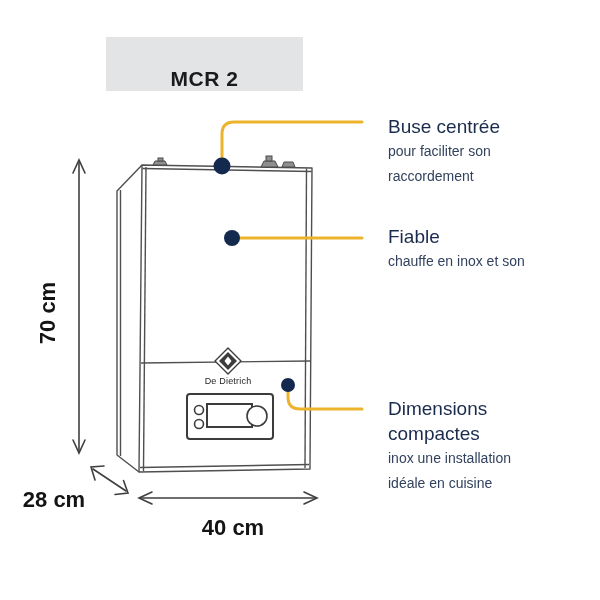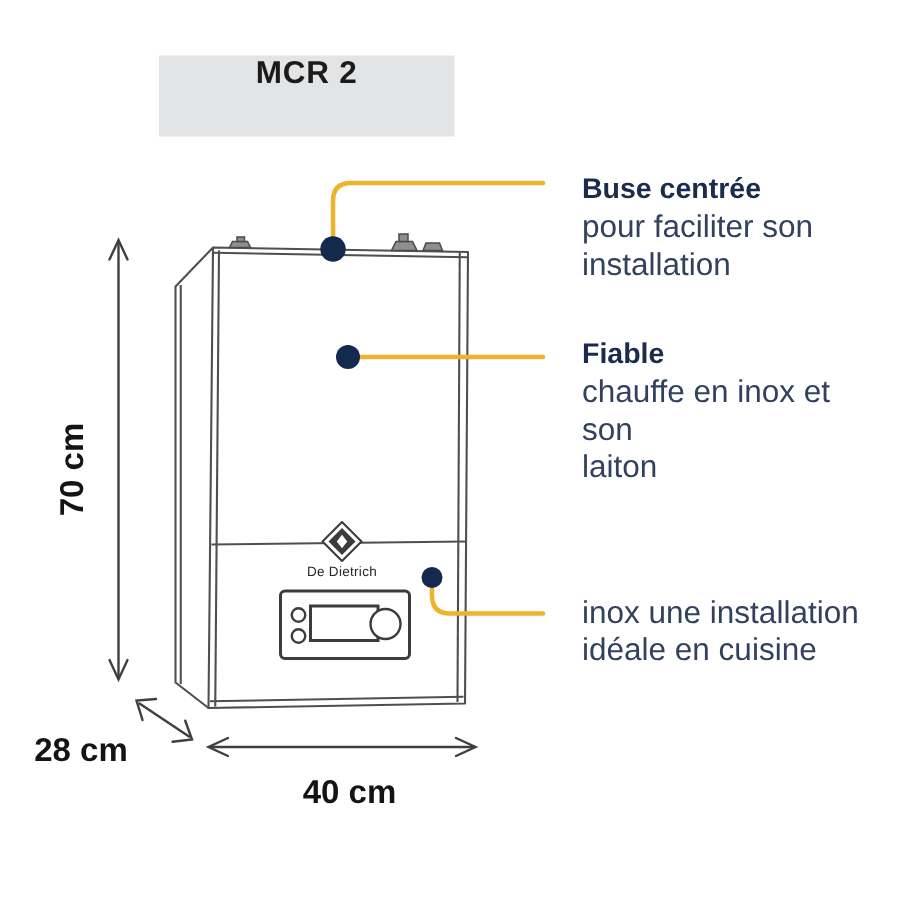--- a/index.html
+++ b/index.html
@@ -3,31 +3,31 @@
 <meta charset="utf-8">
 <style>
   html,body{margin:0;padding:0;background:#fff;}
   #stage{
     position:relative;width:600px;height:600px;background:#ffffff;overflow:hidden;
     font-family:"Liberation Sans", sans-serif;
   }
   .abs{position:absolute;}
   #badge{
     left:106px;top:37px;width:197px;height:54px;background:#e3e4e6;
-    display:flex;align-items:flex-start;justify-content:center;
+    display:flex;align-items:flex-end;justify-content:center;
     font-size:21px;font-weight:bold;color:#1b1b1b;letter-spacing:.5px;
   }
   #diagram-svg{left:0;top:0;width:600px;height:600px;}
   .callout{width:196px;}
   .callout h3{
-    margin:0;font-size:19px;line-height:25px;font-weight:bold;color:#1a2b4c;
+    margin:0;font-size:19px;line-height:25px;font-weight:normal;color:#1a2b4c;
   }
   .callout p{margin:0;}
   .callout .bline{
-    font-size:21px;line-height:25px;font-weight:normal;color:#32425e;
+    font-size:14px;line-height:25px;font-weight:normal;color:#32425e;
   }
   #callout-1{left:388px;top:114px;}
   #callout-2{left:388px;top:224px;}
   #callout-3{left:388px;top:396px;}
   .dim-label{
     font-size:22px;font-weight:bold;color:#141414;text-align:center;white-space:nowrap;
   }
   #dim-height{left:13px;top:300px;width:70px;transform:rotate(-90deg);}
   #dim-depth{left:16px;top:487px;width:76px;}
   #dim-width{left:183px;top:515px;width:100px;}
@@ -117,32 +117,32 @@
   <div id="brand-label" class="abs">De Dietrich</div>
 
   <div id="dim-height" class="abs dim-label">70 cm</div>
   <div id="dim-depth" class="abs dim-label">28 cm</div>
   <div id="dim-width" class="abs dim-label">40 cm</div>
 
   <div id="callout-1" class="abs callout">
     <h3>Buse centrée</h3>
     <p>
       <span class="bline" style="display:block">pour faciliter son</span>
-      <span class="bline" style="display:block">installation</span>
+      <span class="bline" style="display:block">raccordement</span>
     </p>
   </div>
 
   <div id="callout-2" class="abs callout">
     <h3>Fiable</h3>
     <p>
       <span class="bline" style="display:block">chauffe en inox et son</span>
-      <span class="bline" style="display:block">laiton</span>
     </p>
   </div>
 
   <div id="callout-3" class="abs callout">
+    <h3>Dimensions compactes</h3>
     <p>
       <span class="bline" style="display:block">inox une installation</span>
       <span class="bline" style="display:block">idéale en cuisine</span>
     </p>
   </div>
 
 </div>
 
 </body></html>

